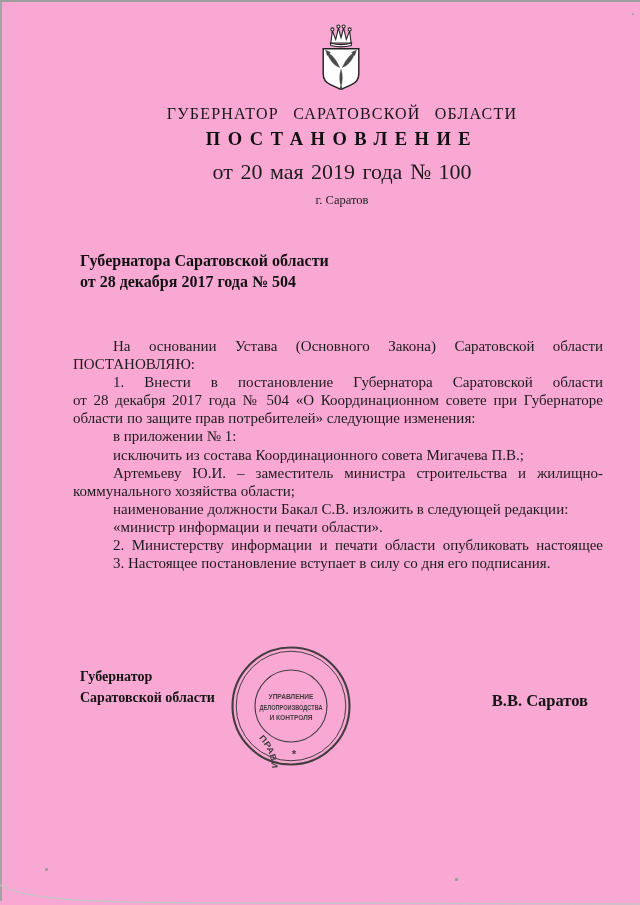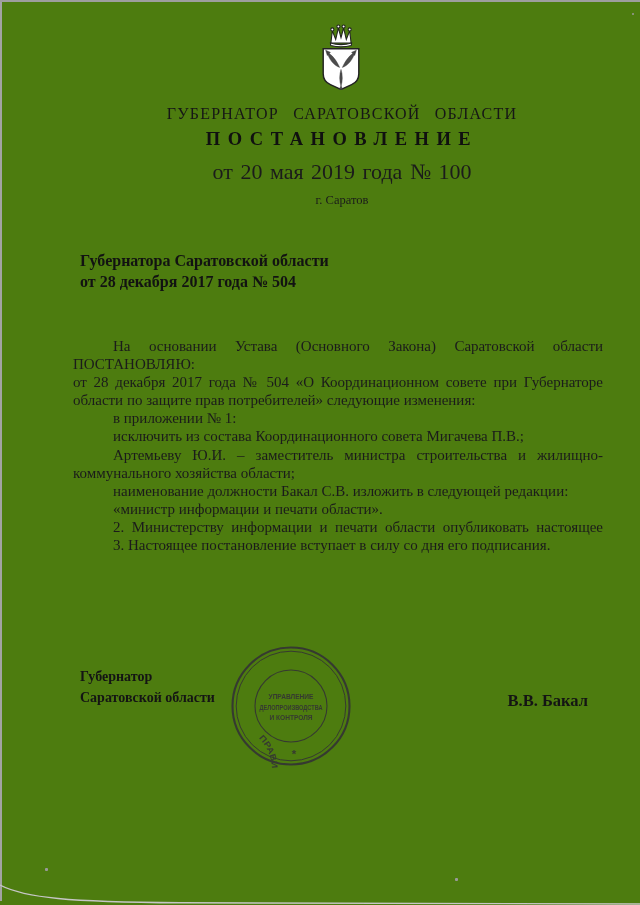--- a/index.html
+++ b/index.html
@@ -1,17 +1,17 @@
 <!DOCTYPE html>
 <html><head>
 <meta charset="utf-8">
 <style>
   html,body{margin:0;padding:0;background:#fff;}
   #page{
-    position:relative;width:640px;height:905px;background:#4d7c0f;
+    position:relative;width:640px;height:905px;background:#f9a8d4;
     border-top:2px solid #9e9e9e;box-sizing:border-box;overflow:hidden;
     font-family:"Liberation Serif","DejaVu Serif",serif;color:#1b1b1b;
   }
   .abs{position:absolute;}
   #left-border{left:0;top:0;width:2px;height:899px;background:#a3a3a3;}
   
   #emblem{left:316px;top:13px;width:50px;height:77px;}
   #header-block{left:44px;top:0;width:596px;text-align:center;}
   #authority{position:absolute;top:103px;left:0;width:100%;font-size:16px;letter-spacing:1.2px;word-spacing:9px;color:#161616;}
   #doc-type{position:absolute;top:127px;left:0;width:100%;font-size:18.5px;font-weight:bold;letter-spacing:7.5px;color:#101010;}
@@ -68,37 +68,38 @@
   </div>
 
   <div id="title-block" class="abs">
     <div>Губернатора Саратовской области</div>
     <div>от 28 декабря 2017 года № 504</div>
   </div>
 
   <div id="body-block" class="abs">
     <div class="ln ind fill">На основании Устава (Основного Закона) Саратовской области</div>
     <div class="ln">ПОСТАНОВЛЯЮ:</div>
+    <div class="ln ind fill">1. Внести в постановление Губернатора Саратовской области</div>
     <div class="ln fill">от 28 декабря 2017 года № 504 «О Координационном совете при Губернаторе</div>
     <div class="ln">области по защите прав потребителей» следующие изменения:</div>
     <div class="ln ind">в приложении № 1:</div>
     <div class="ln ind">исключить из состава Координационного совета Мигачева П.В.;</div>
     <div class="ln ind fill">Артемьеву Ю.И. – заместитель министра строительства и жилищно-</div>
     <div class="ln">коммунального хозяйства области;</div>
     <div class="ln ind">наименование должности Бакал С.В. изложить в следующей редакции:</div>
     <div class="ln ind">«министр информации и печати области».</div>
     <div class="ln ind fill">2. Министерству информации и печати области опубликовать настоящее</div>
     <div class="ln ind">3. Настоящее постановление вступает в силу со дня его подписания.</div>
   </div>
 
   <div id="sign-block" class="abs">
     <div>Губернатор</div>
     <div>Саратовской области</div>
   </div>
-  <div id="sign-name" class="abs">В.В. Бакал</div>
+  <div id="sign-name" class="abs">В.В. Саратов</div>
 
   <svg id="stamp" class="abs" viewBox="-62 -62 124 124" aria-hidden="true">
     <g fill="none" stroke="#343434">
       <circle r="58.5" stroke-width="2.1"></circle>
       <circle r="54.8" stroke-width="1"></circle>
       <circle r="36" stroke-width="1.1"></circle>
     </g>
     <path id="stamp-ring-path" d="M -32.2,32.2 A 45.5,45.5 0 1 1 -32.3,32.1" fill="none"></path>
     <text font-family="Liberation Sans, sans-serif" font-size="8.4" font-weight="bold" fill="#343434">
       <textPath href="#stamp-ring-path" startOffset="0" textLength="214" lengthAdjust="spacingAndGlyphs">ПРАВИТЕЛЬСТВО САРАТОВСКОЙ ОБЛАСТИ</textPath>

